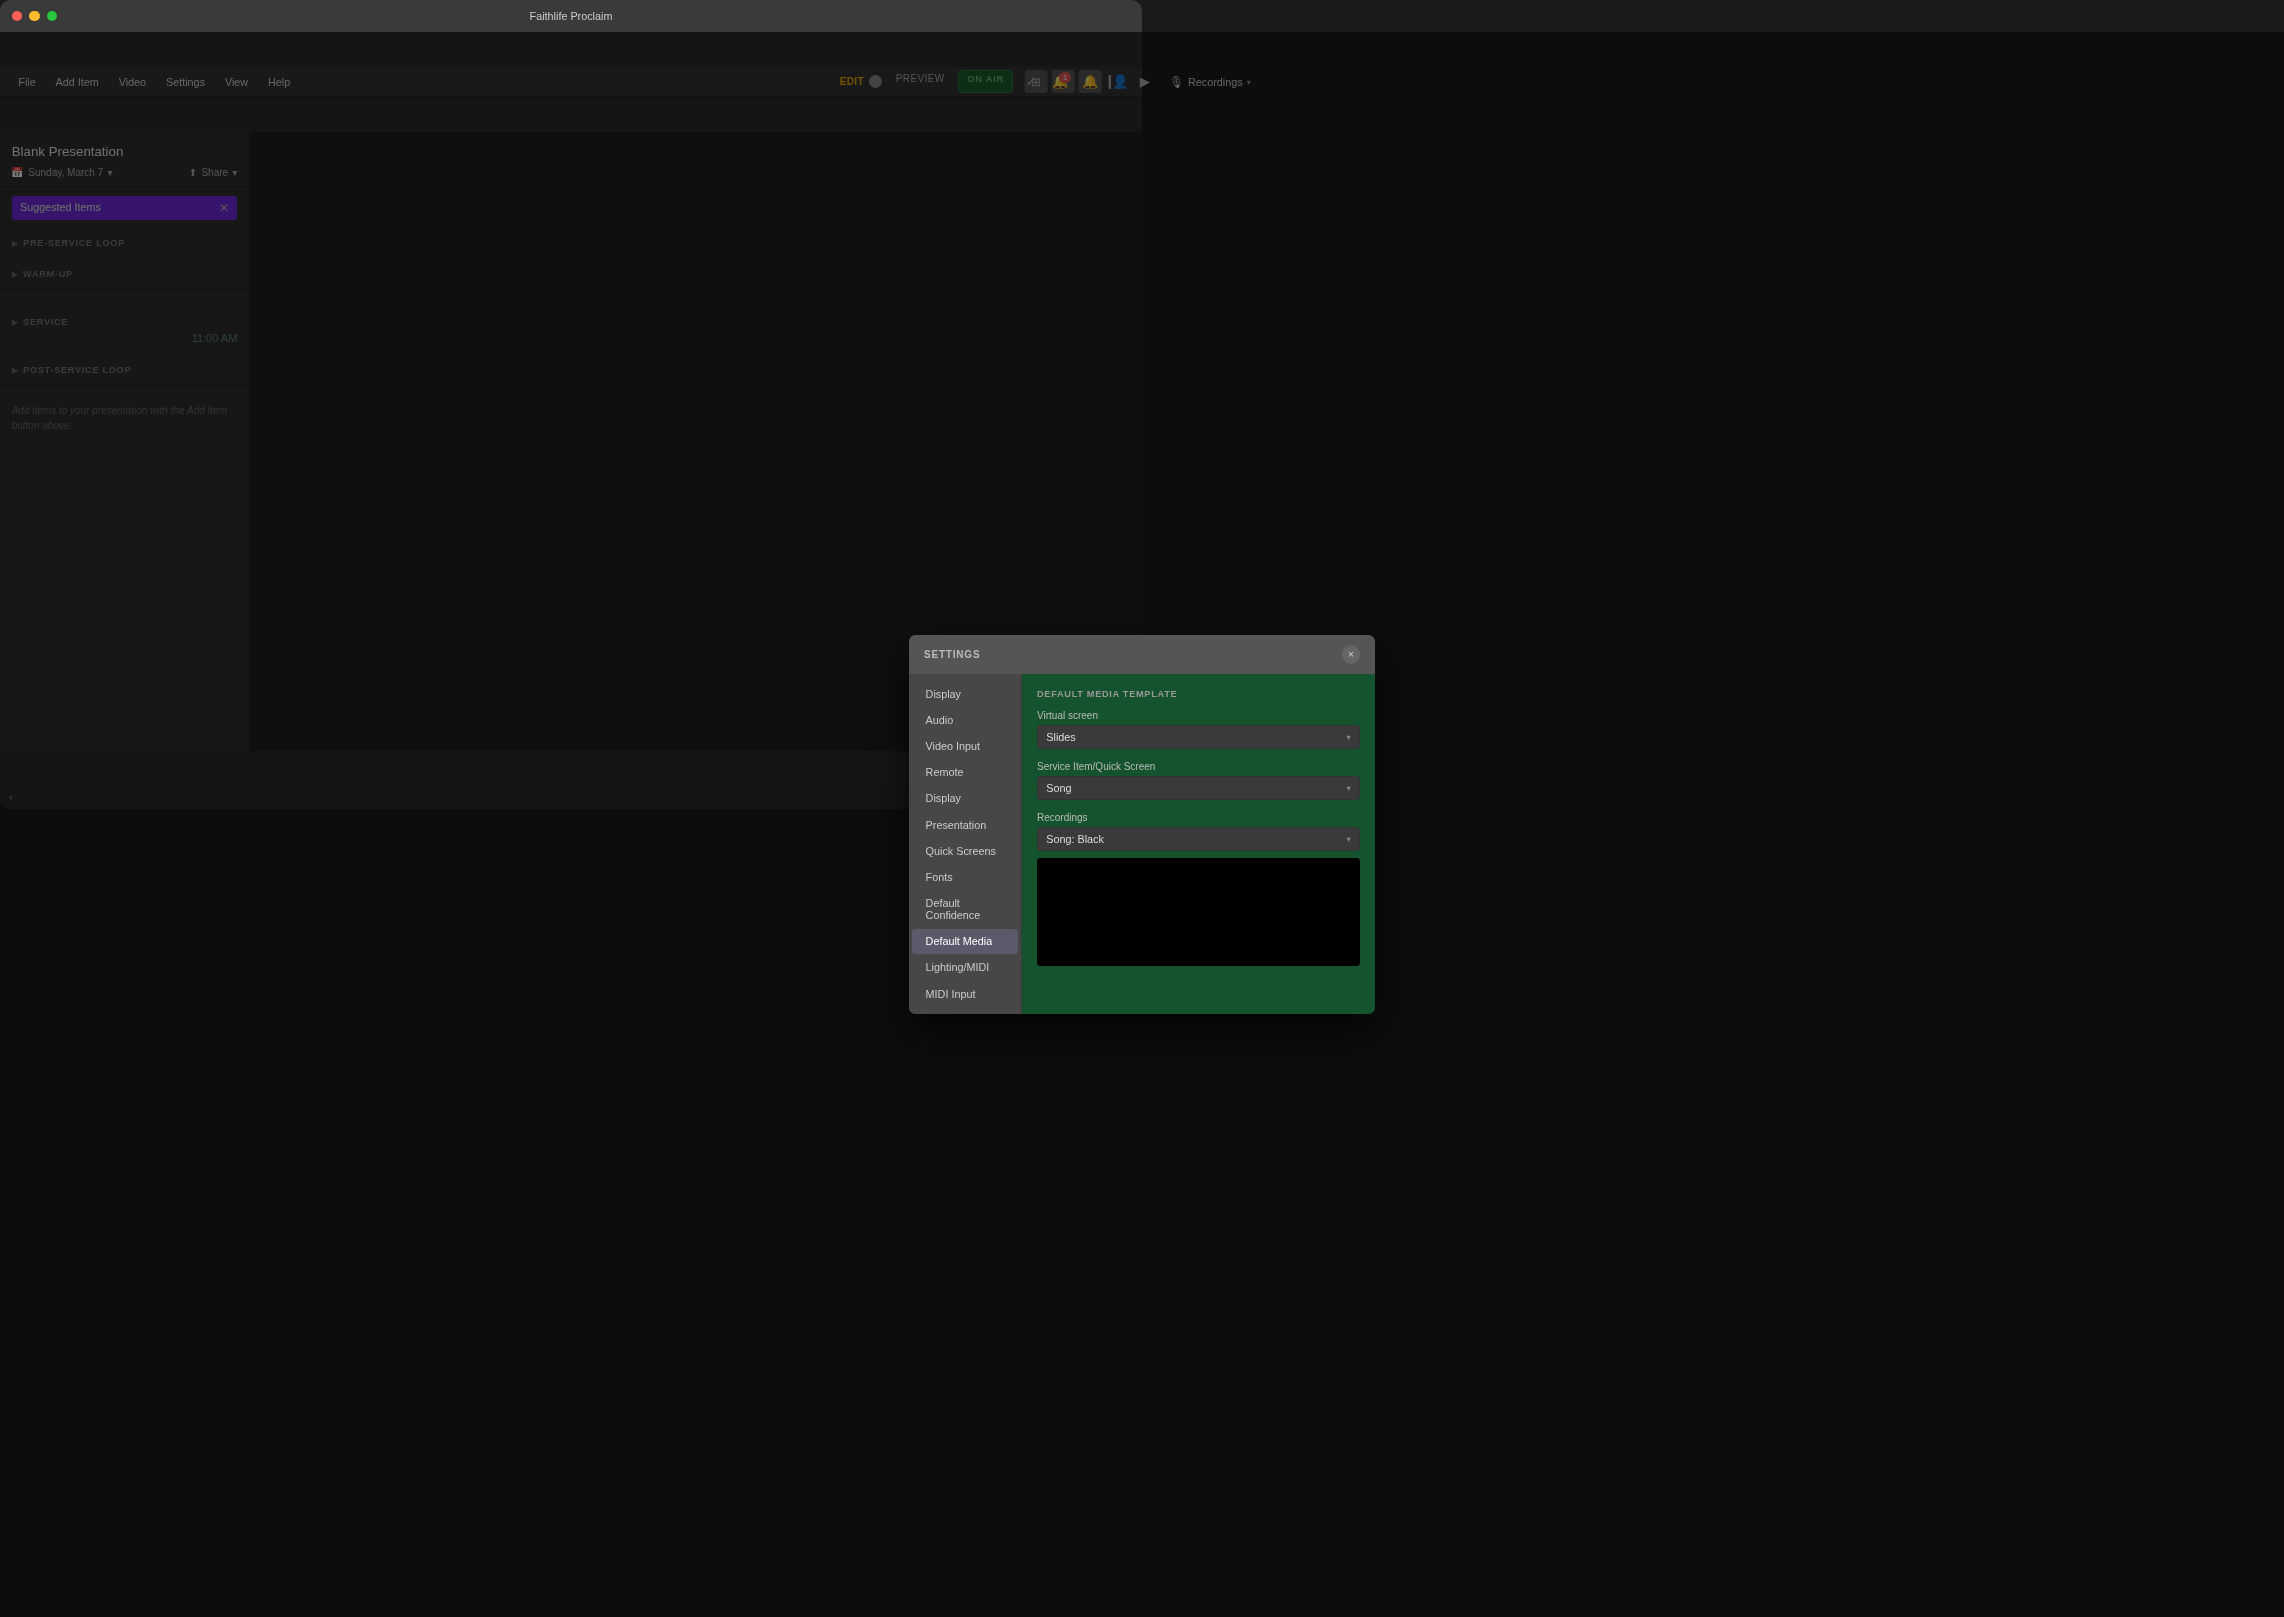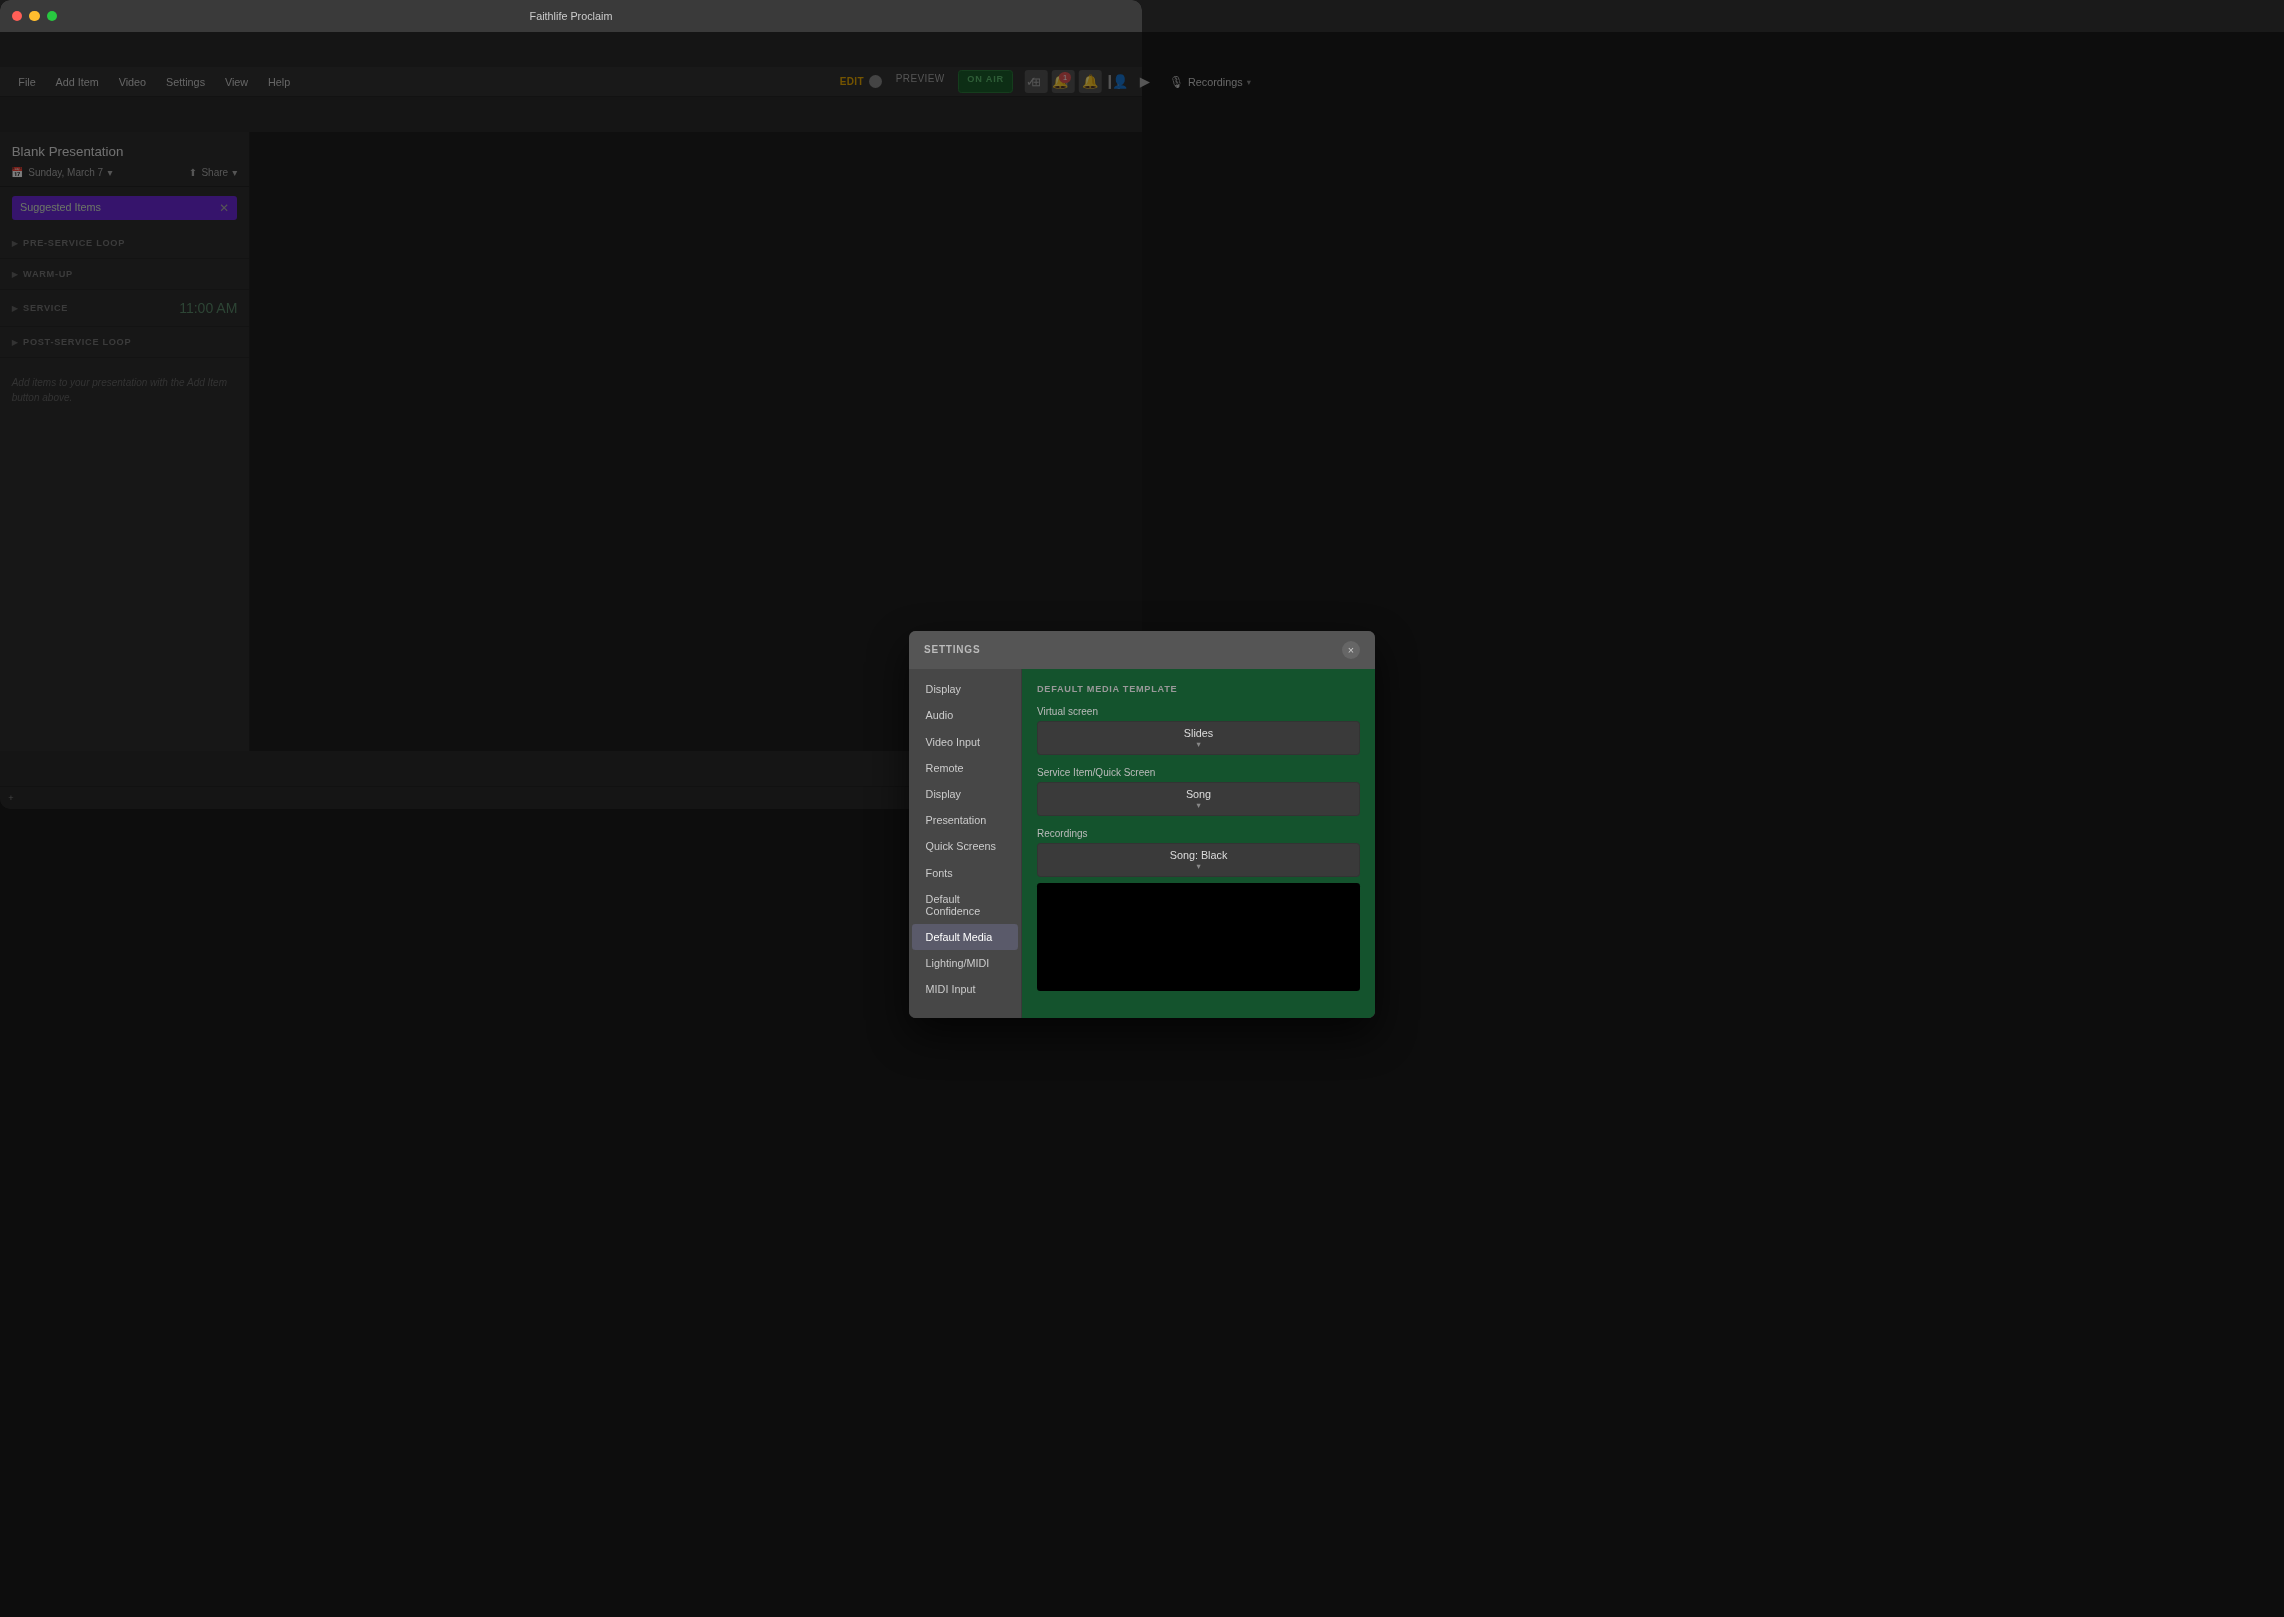--- a/index.html
+++ b/index.html
@@ -278,22 +278,23 @@
 
     .section-title {
       font-size: 9.2px;
       color: #777;
       font-weight: 600;
       letter-spacing: 0.7px;
     }
 
     .section-time {
       margin-left: auto;
-      font-size: 14px;
+      font-size: 11px;
       color: #5a8a6a;
+      margin-top: 32px;
     }
 
     .empty-hint {
       padding: 16.7px 11.7px;
       font-size: 10px;
       color: #666;
       line-height: 1.5;
       font-style: italic;
     }
 
@@ -409,21 +410,20 @@
       background: #3a3a3a;
       border: 0.8px solid #333;
       border-radius: 3.3px;
       padding: 5px 8.3px;
       color: #ddd;
       font-size: 10.8px;
       display: flex;
       align-items: center;
       justify-content: space-between;
       cursor: pointer;
-      flex-direction: column;
     }
 
     .dropdown-select .arrow {
       color: #888;
       font-size: 8.3px;
     }
 
     .preview-black {
       width: 100%;
       height: 108px;

